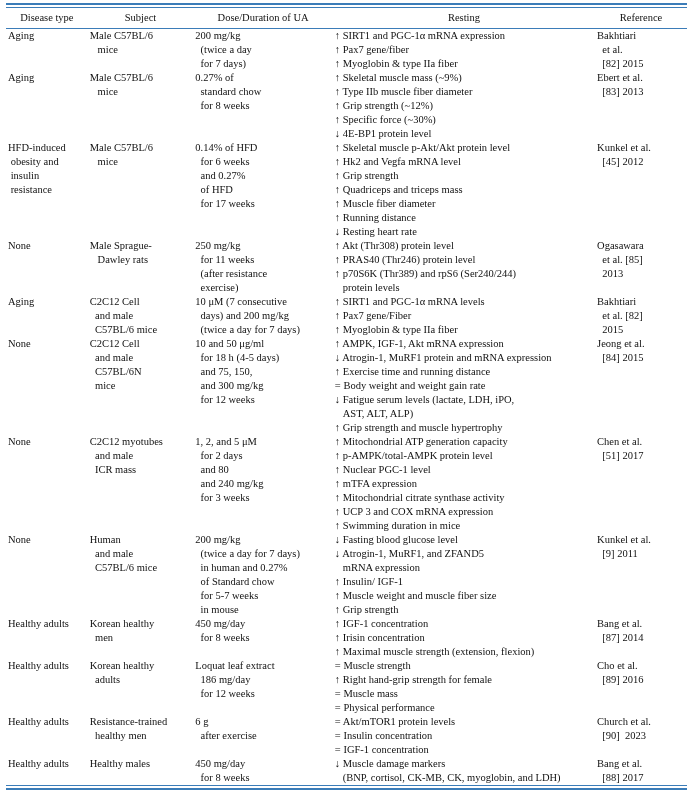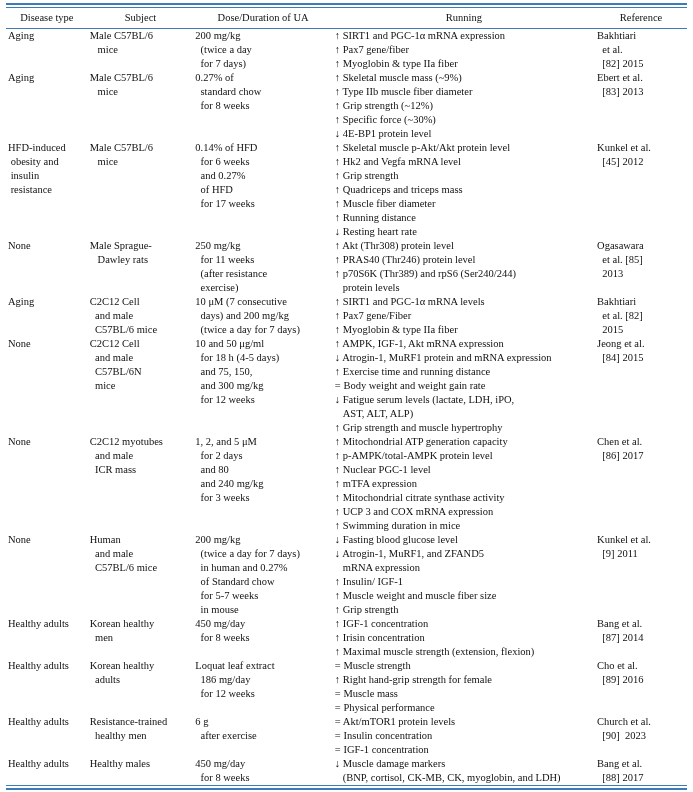--- a/index.html
+++ b/index.html
@@ -63,21 +63,21 @@
       <col class="c-subject">
       <col class="c-dose">
       <col class="c-results">
       <col class="c-reference">
     </colgroup>
     <thead>
       <tr>
         <th>Disease type</th>
         <th>Subject</th>
         <th>Dose/Duration of UA</th>
-        <th>Running</th>
+        <th>Resting</th>
         <th>Reference</th>
       </tr>
     </thead>
     <tbody>
         <tr>
           <td>Aging</td>
           <td>Male C57BL/6
    mice</td>
           <td>200 mg/kg
   (twice a day
@@ -189,21 +189,21 @@
   and 240 mg/kg
   for 3 weeks</td>
           <td>↑ Mitochondrial ATP generation capacity
 ↑ p-AMPK/total-AMPK protein level
 ↑ Nuclear PGC-1 level
 ↑ mTFA expression
 ↑ Mitochondrial citrate synthase activity
 ↑ UCP 3 and COX mRNA expression
 ↑ Swimming duration in mice</td>
           <td>Chen et al.
-  [86] 2017</td>
+  [51] 2017</td>
         </tr>
         <tr>
           <td>None</td>
           <td>Human
   and male
   C57BL/6 mice</td>
           <td>200 mg/kg
   (twice a day for 7 days)
   in human and 0.27%
   of Standard chow

